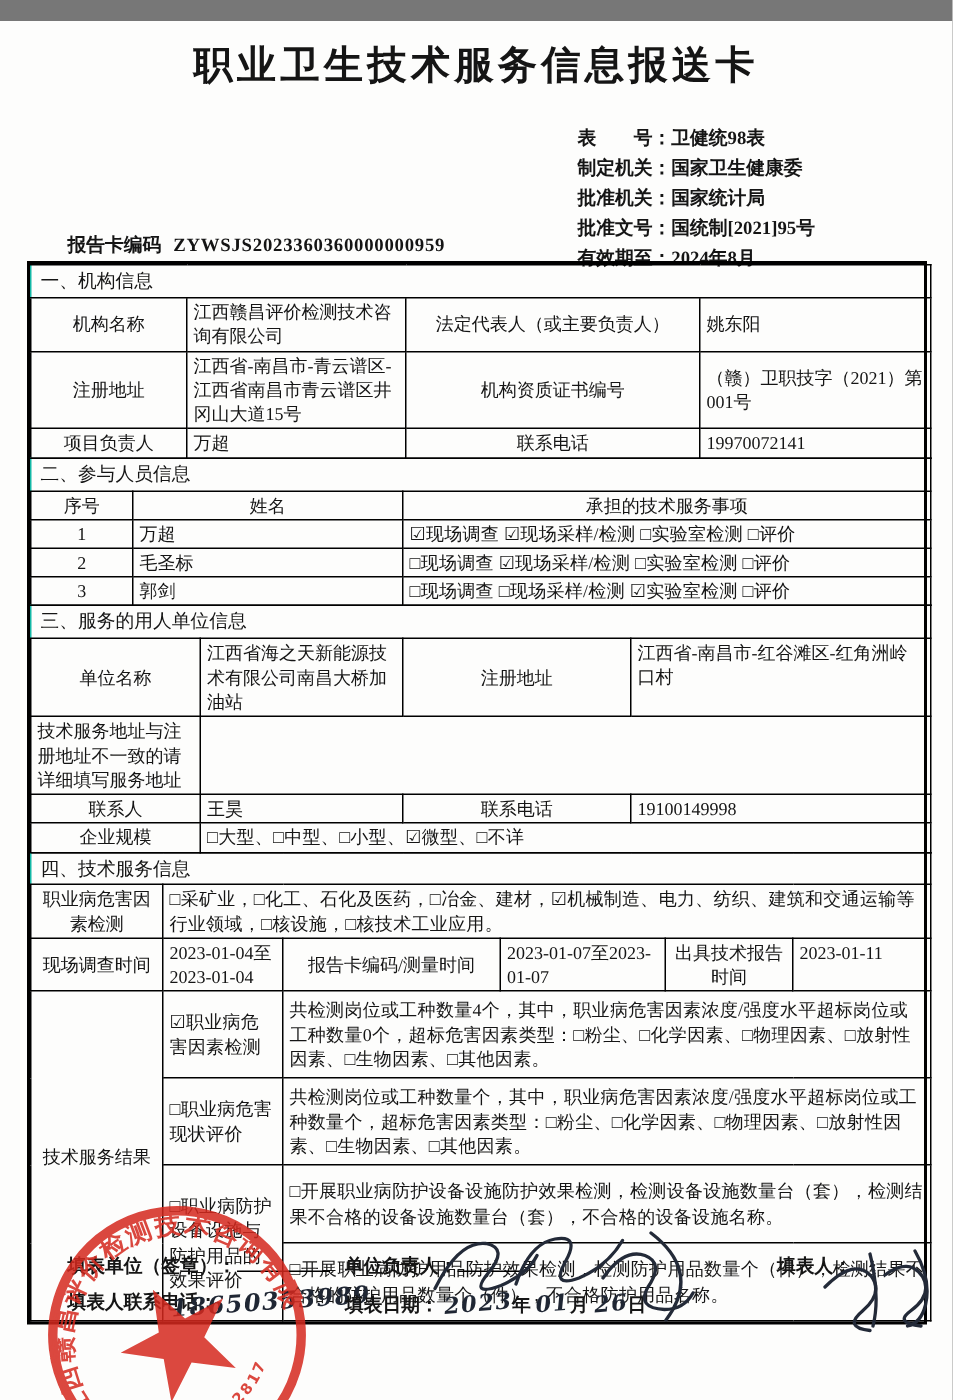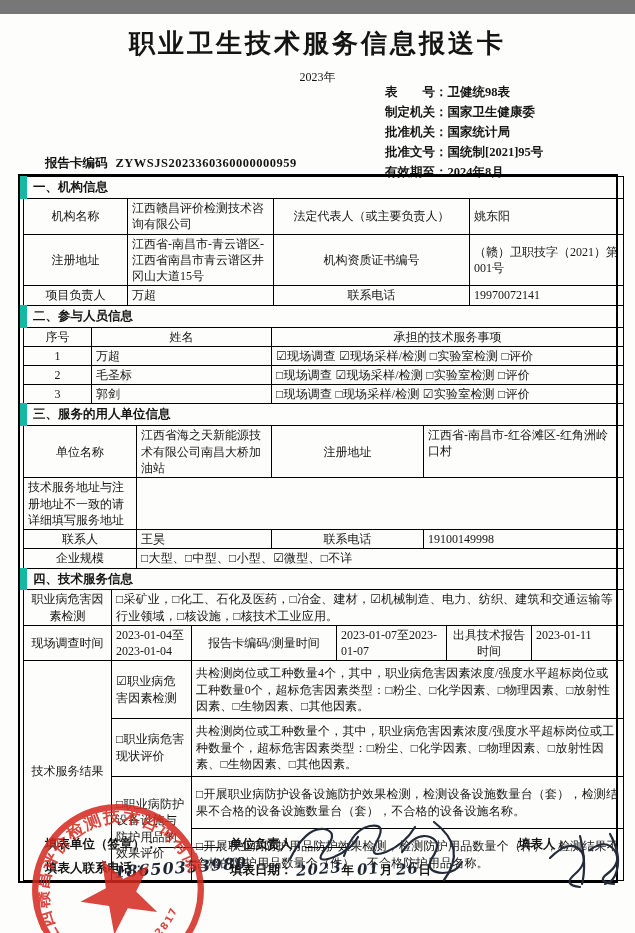--- a/index.html
+++ b/index.html
@@ -9,21 +9,21 @@
   .year { text-align:center; font-size:12px; margin-top:8px; }
   .meta-block { position:absolute; top:68px; left:385px; font-size:12.5px; line-height:1.6; font-weight:600; }
   .meta-row span { display:inline; }
   .report-code { position:absolute; top:141px; left:45px; font-size:12.5px; font-weight:600; }
   .report-code .code { margin-left:8px; letter-spacing:0.5px; }
 
   .form-wrap { position:absolute; left:18px; top:160px; width:600px; border:2px solid #000; background:transparent; }
   table { width:100%; border-collapse:collapse; table-layout:fixed; font-size:12px; }
   table + table { margin-top:-1px; }
   td { border:1px solid #000; padding:1px 4px; line-height:1.35; vertical-align:middle; word-break:break-all; }
-  td.sec { font-weight:700; font-size:12.5px; border-left:7px solid #14b8a6; padding:2px 6px; height:17px; }
+  td.sec { font-weight:400; font-size:12.5px; border-left:1px solid #14b8a6; padding:2px 6px; height:17px; }
   td.lbl { text-align:center; }
   td.val { text-align:left; }
   td.ctr { text-align:center; }
   .chk { letter-spacing:0.2px; }
 
   .footer { position:absolute; left:18px; top:822px; width:600px; font-size:12.5px; font-weight:600; }
   .f-abs { position:absolute; white-space:nowrap; }
   .uline { display:inline-block; width:62px; border-bottom:1px solid #000; height:12px; }
   .uline-sm { display:inline-block; width:46px; border-bottom:1px solid #000; height:12px; }
   .hand { font-family:"DejaVu Serif", serif; font-style:italic; font-weight:700; color:#1f2633; }
@@ -33,21 +33,20 @@
   .sig { position:absolute; pointer-events:none; }
   .sig path { fill:none; stroke:#232a38; stroke-width:2.2; stroke-linecap:round; }
   .stamp { position:absolute; left:28px; top:786px; width:180px; height:180px; transform:rotate(-28deg); opacity:0.85; pointer-events:none; }
 </style>
 </head>
 <body>
 
 <div class="page">
 
   <div class="title">职业卫生技术服务信息报送卡</div>
-  <div class="year">2023年</div>
 
   <div class="meta-block">
     <div class="meta-row"><span>表　　号：</span><span>卫健统98表</span></div>
     <div class="meta-row"><span>制定机关：</span><span>国家卫生健康委</span></div>
     <div class="meta-row"><span>批准机关：</span><span>国家统计局</span></div>
     <div class="meta-row"><span>批准文号：</span><span>国统制[2021]95号</span></div>
     <div class="meta-row"><span>有效期至：</span><span>2024年8月</span></div>
   </div>
 
   <div class="report-code">

